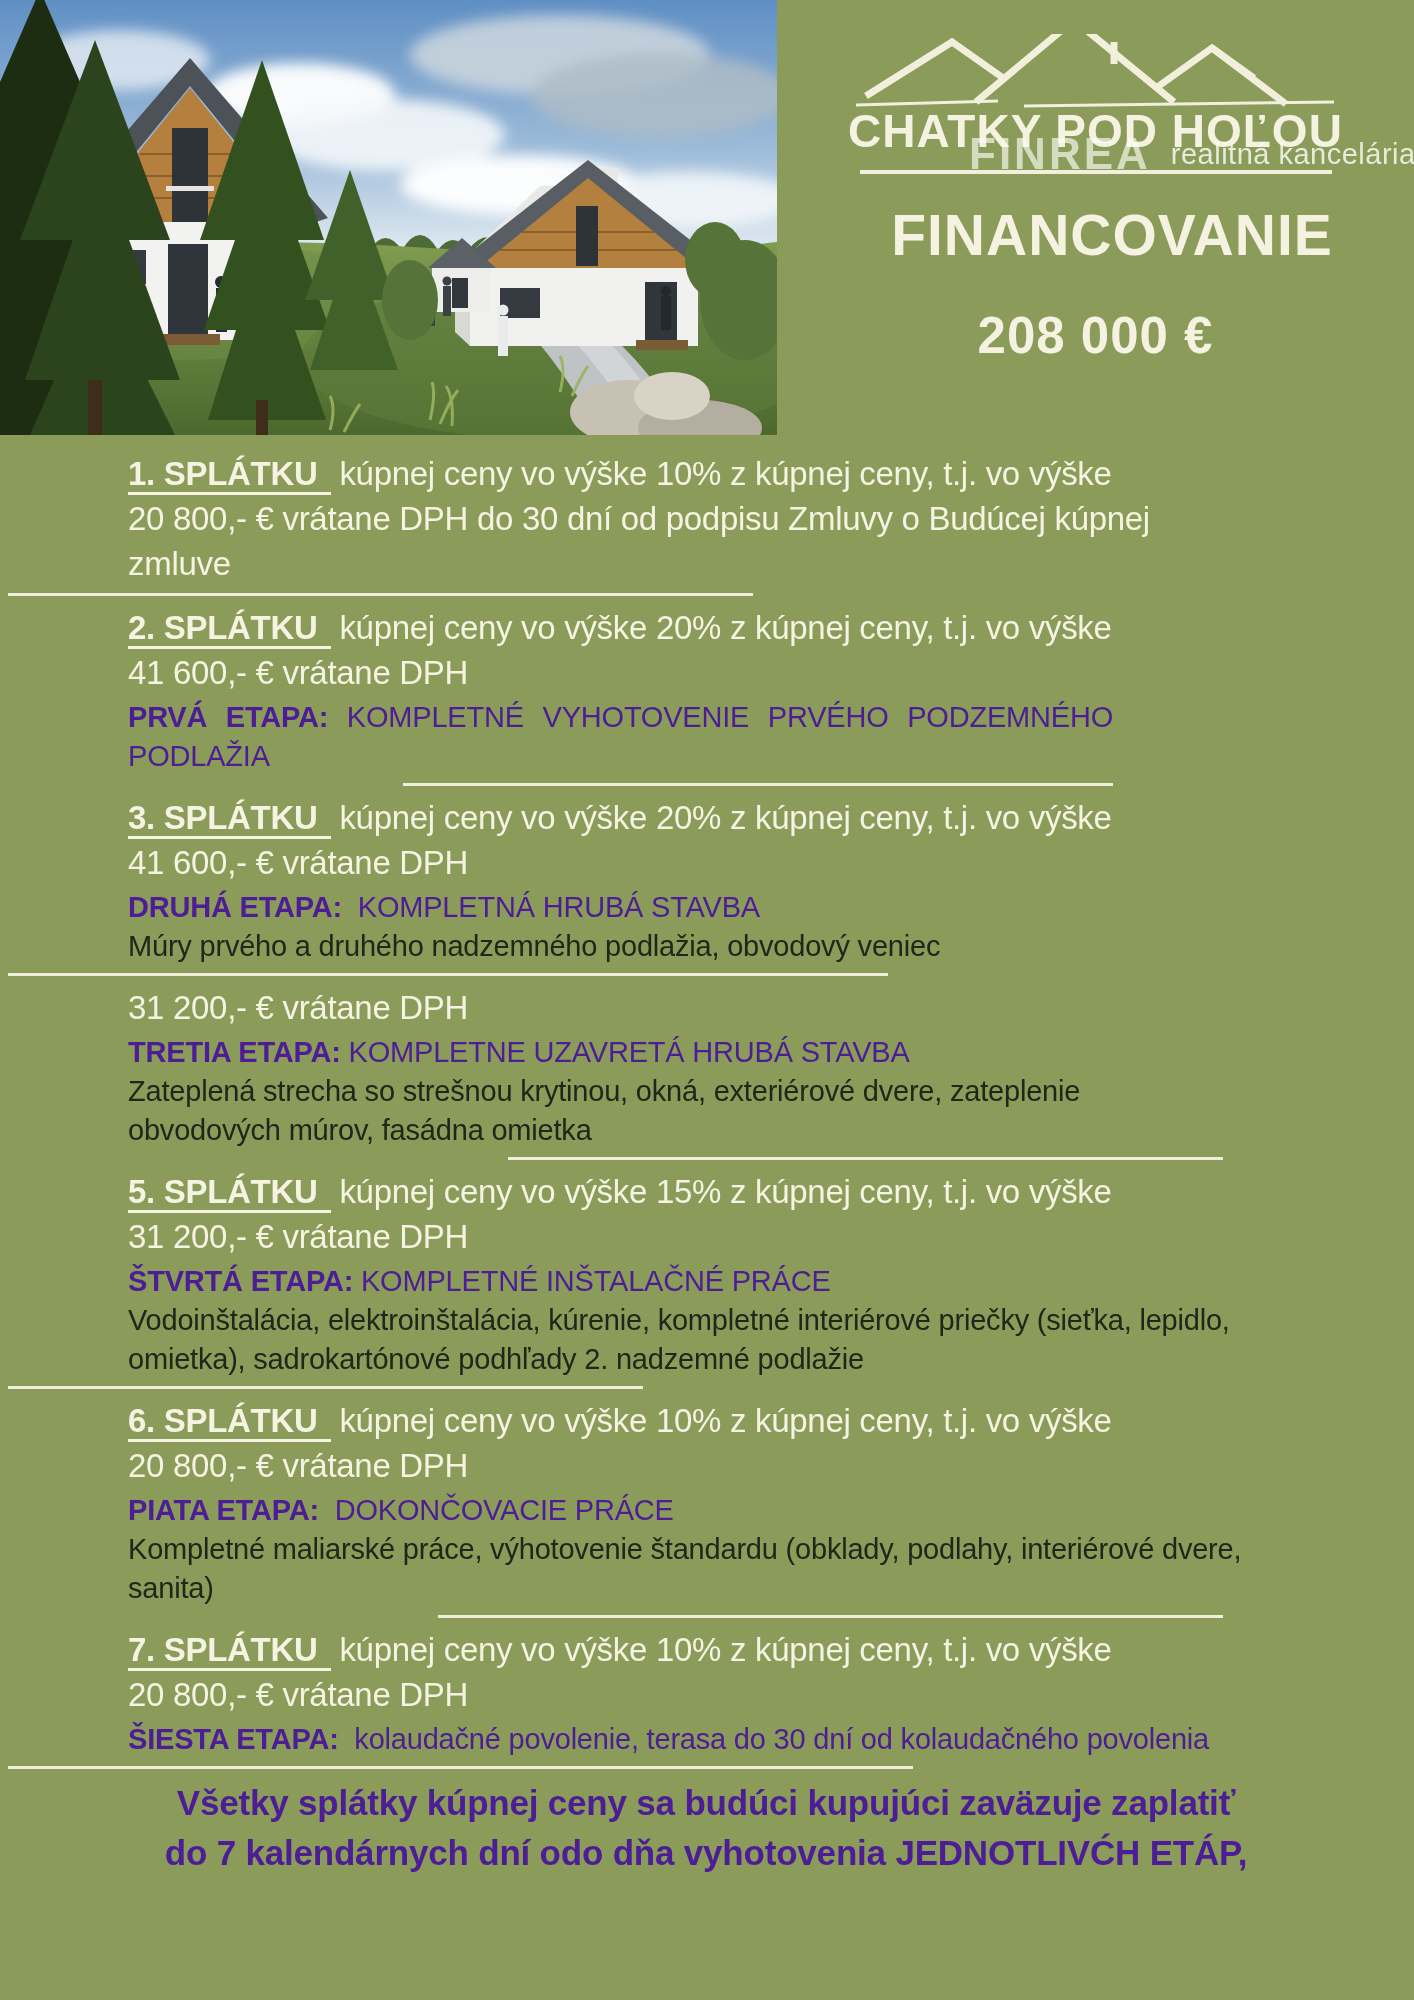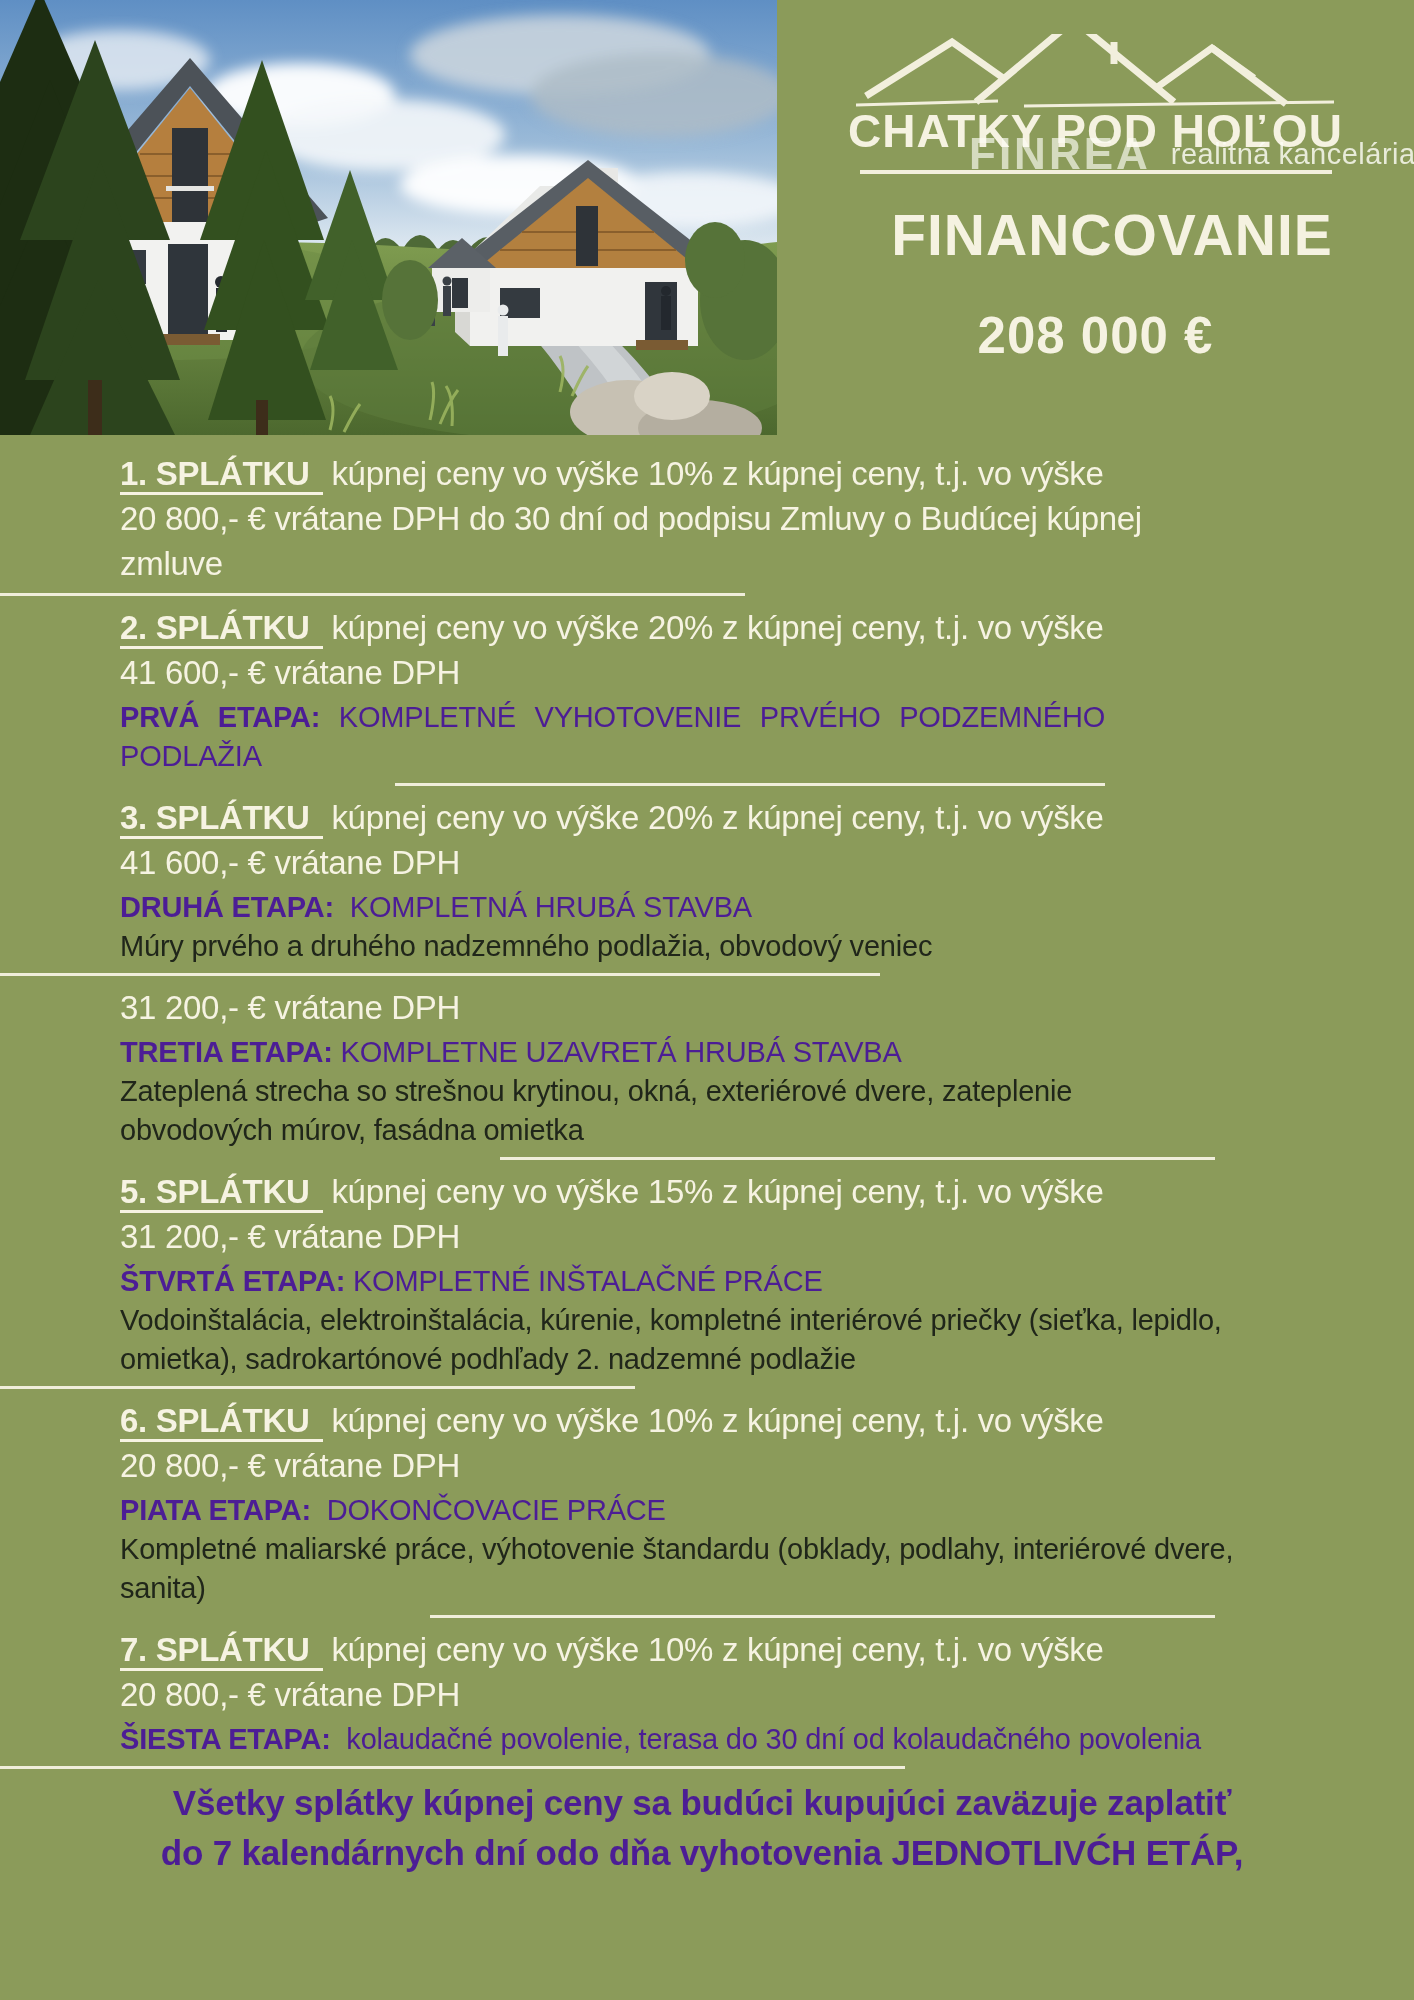--- a/index.html
+++ b/index.html
@@ -17,21 +17,21 @@
   .logo-mountains{margin:34px auto 0;display:block;}
   .brand{position:relative;z-index:1;font-size:46px;font-weight:700;letter-spacing:1px;line-height:46px;margin-top:-4px;white-space:nowrap;}
   .finrea{position:absolute;top:128px;left:182px;right:4px;display:flex;align-items:center;gap:10px;z-index:2;pointer-events:none;}
   .finrea-name{font-size:44px;font-weight:700;letter-spacing:3px;color:rgba(252,252,245,0.66);line-height:44px;}
   .finrea-bar{width:3px;height:44px;background:rgba(252,252,245,0.62);}
   .finrea-tagline{font-size:29px;color:rgba(252,252,245,0.82);white-space:nowrap;letter-spacing:0.5px;}
   .logo-underline{width:472px;height:4px;background:#f2efdd;margin:16px auto 0;}
   .fin-title{font-size:57px;font-weight:700;letter-spacing:1px;margin-top:32px;line-height:58px;padding-left:33px;}
   .fin-price{font-size:51px;font-weight:700;letter-spacing:1px;margin-top:46px;line-height:52px;}
   
-  .content{position:absolute;top:435px;left:0;right:0;padding:16px 130px 0 120px;}
+  .content{position:absolute;top:435px;left:8px;right:0;padding:16px 130px 0 120px;}
   .splatku{margin:0;font-size:33px;line-height:45px;color:#f6f3e2;letter-spacing:-0.3px;white-space:nowrap;}
   .s-label{font-weight:700;border-bottom:3px solid #f6f3e2;padding-right:13px;}
   .stage-head{margin:3px 0 0;font-size:29px;line-height:39px;color:#4c1d95;letter-spacing:-0.2px;}
   .stage-label{font-weight:700;}
   .stage-desc{margin:0;font-size:29px;line-height:39px;color:#20261a;letter-spacing:-0.2px;}
   .s2-stage{width:985px;}
   .s2-stage .stage-head{text-align:justify;text-align-last:justify;}
   .s2-stage .stage-desc{text-align:justify;}
   .s4-desc{max-width:1075px;}
   .divider{height:3px;background:#f0eedb;border:0;margin:7px 0 9px;}

